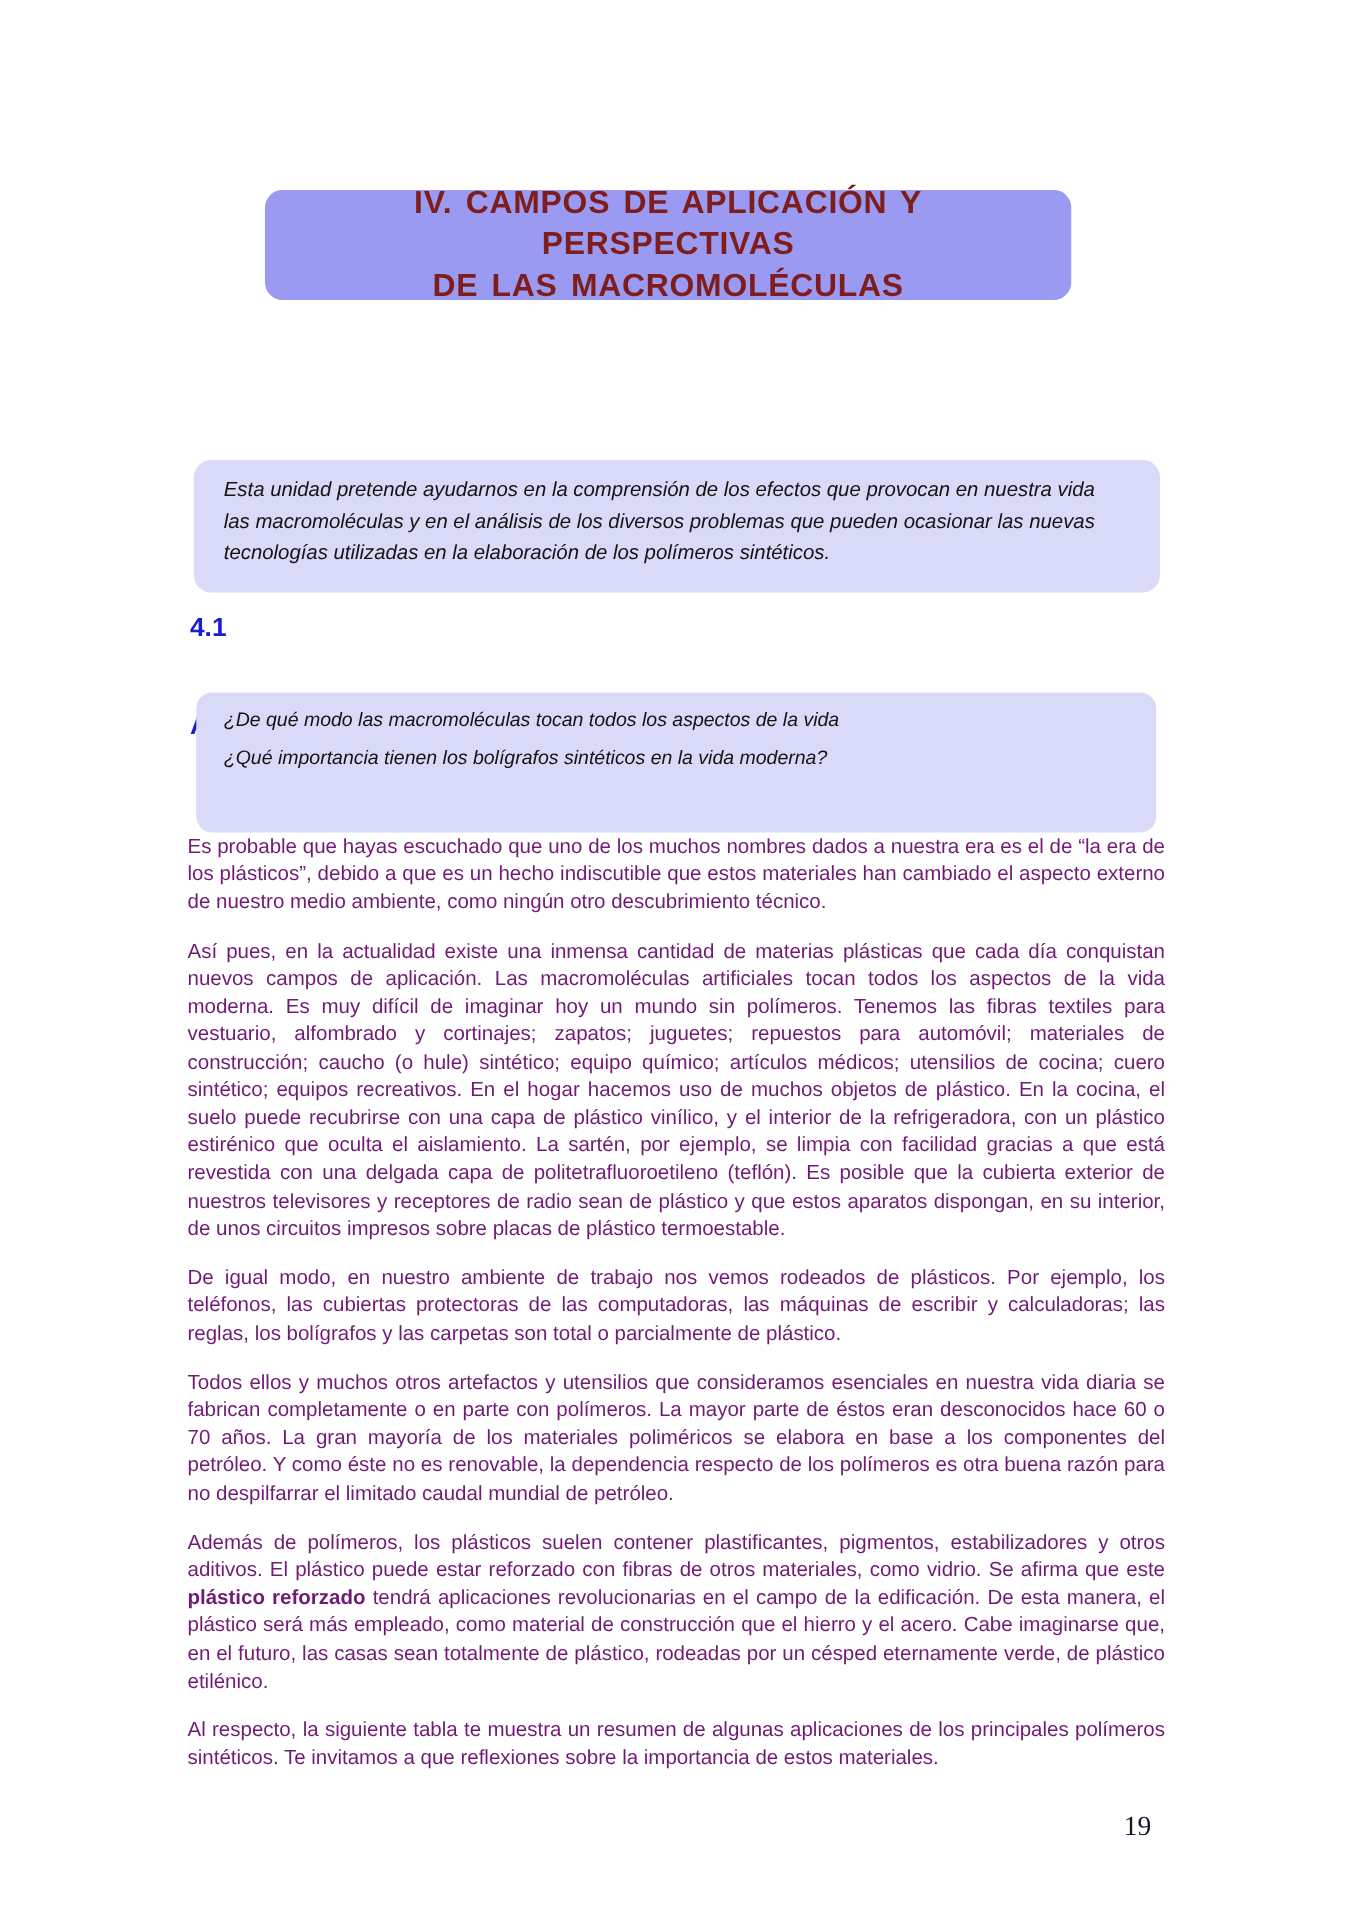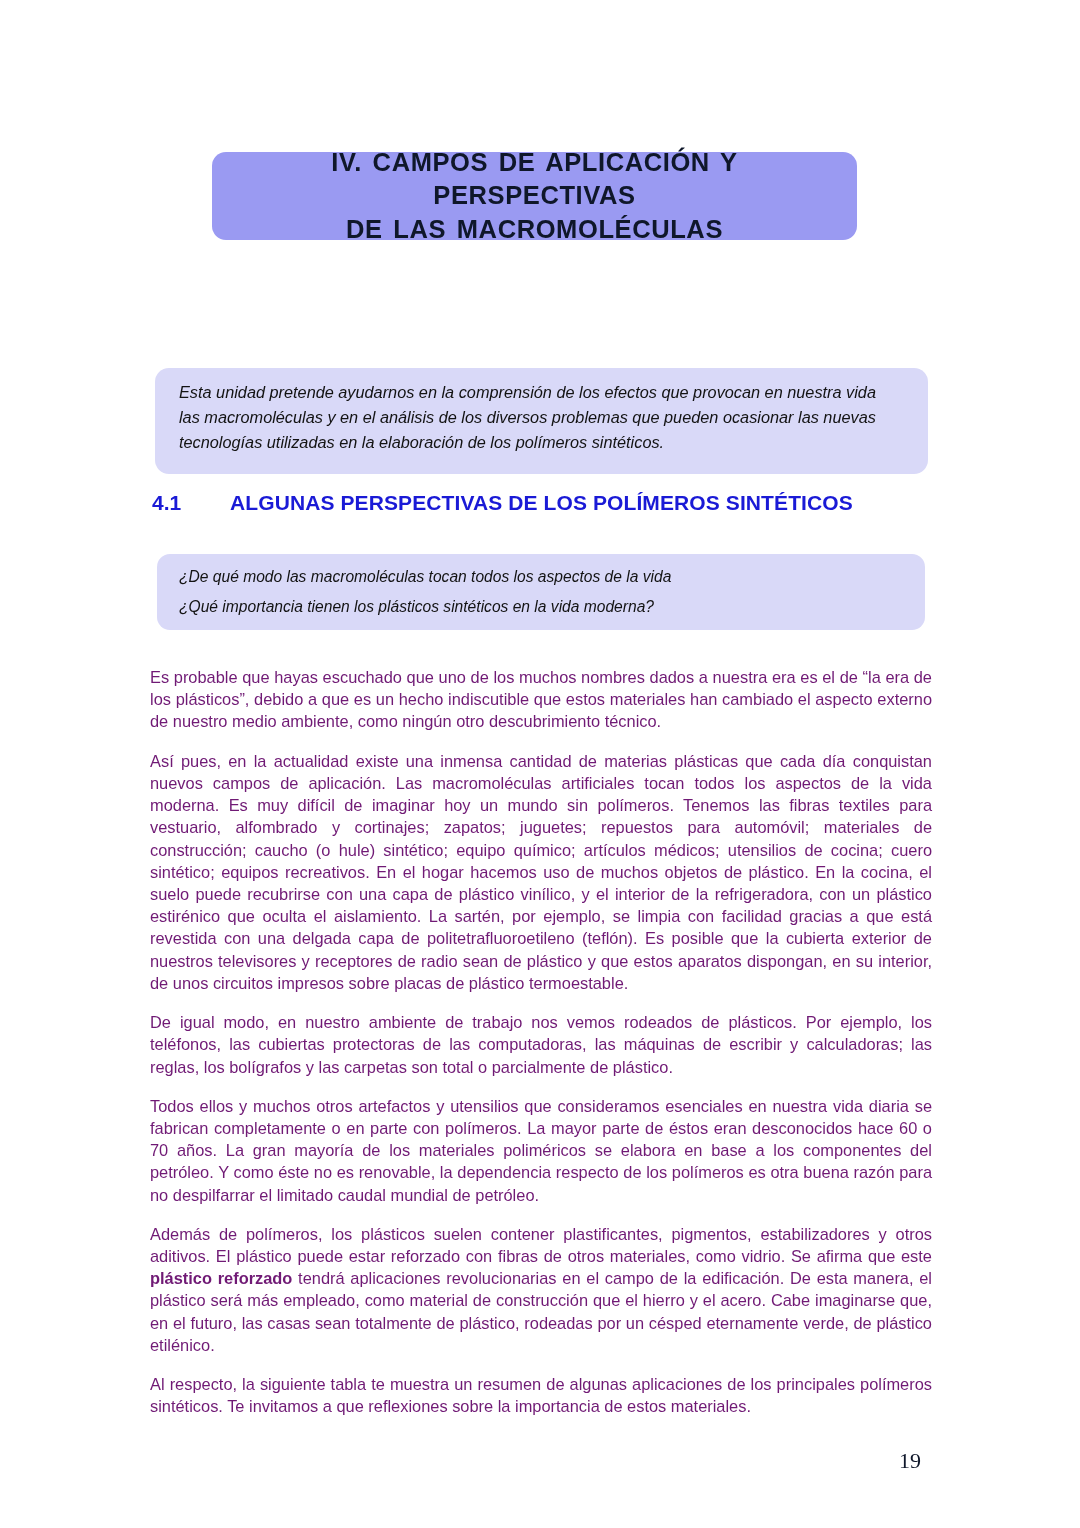--- a/index.html
+++ b/index.html
@@ -31,21 +31,21 @@
     height: 88px;
     background: #9a9af2;
     border-radius: 14px;
     display: flex;
     align-items: center;
     justify-content: center;
     box-sizing: border-box;
     padding: 0 26px;
   }
   .title-banner .title-text {
-    color: #0f172a;
+    color: #7f1d1d;
     font-size: 25.5px;
     font-weight: bold;
     line-height: 1.32;
     text-align: center;
     letter-spacing: 0.6px;
     word-spacing: 3px;
   }
   .title-text .line2 {
     display: block;
   }
@@ -74,36 +74,37 @@
   .section-heading {
     position: absolute;
     left: 152px;
     top: 491px;
     width: 790px;
     display: flex;
     align-items: baseline;
     color: #1a1ad6;
     font-size: 21px;
     font-weight: bold;
+    flex-direction: column;
   }
   .section-heading .sec-num {
     width: 78px;
     flex: 0 0 78px;
   }
   .section-heading .sec-title {
     letter-spacing: 0.1px;
   }
 
   
   .questions-box {
     position: absolute;
     left: 157px;
     top: 554px;
     width: 768px;
-    height: 76px;
+    height: 112px;
     background: #d9d9f8;
     border-radius: 13px;
     box-sizing: border-box;
     padding: 12px 26px 10px 22px;
   }
   .questions-box p {
     margin: 0 0 8px 0;
     font-style: italic;
     font-size: 15.6px;
     line-height: 1.42;
@@ -166,21 +167,21 @@
 
   <div class="section-heading">
     <span class="sec-num">4.1</span>
     <span class="sec-title">ALGUNAS PERSPECTIVAS DE LOS POLÍMEROS SINTÉTICOS</span>
   </div>
 
   <div class="questions-box">
     <p>
       <span>¿De qué modo las macromoléculas tocan todos los aspectos de la vida</span>
     </p>
-    <p>¿Qué importancia tienen los plásticos sintéticos en la vida moderna?</p>
+    <p>¿Qué importancia tienen los bolígrafos sintéticos en la vida moderna?</p>
   </div>
 
   <div class="body-text">
     <p>Es probable que hayas escuchado  que uno de los muchos nombres dados a nuestra era es el de “la era de los plásticos”, debido a que es un hecho indiscutible que estos materiales han cambiado el aspecto externo de nuestro medio ambiente, como ningún otro descubrimiento técnico.</p>
     <p class="justify-all">Así pues, en la actualidad existe una inmensa cantidad de materias plásticas que cada día conquistan nuevos campos de aplicación. Las macromoléculas artificiales tocan todos los aspectos de la vida moderna. Es muy difícil de imaginar hoy un mundo sin polímeros. Tenemos las fibras textiles para vestuario, alfombrado y cortinajes; zapatos; juguetes; repuestos para automóvil; materiales de construcción; caucho (o hule) sintético; equipo químico; artículos médicos; utensilios de cocina; cuero sintético; equipos recreativos. En el hogar hacemos uso de muchos objetos de plástico. En la cocina, el suelo puede recubrirse con una capa de plástico vinílico, y el interior de la refrigeradora, con un plástico estirénico que oculta el aislamiento. La sartén, por ejemplo,  se limpia con facilidad gracias a que está revestida con una delgada capa de politetrafluoroetileno (teflón). Es posible que la cubierta exterior de nuestros televisores y receptores de radio sean de plástico y que estos aparatos dispongan, en su interior, de unos circuitos impresos sobre placas de plástico termoestable.</p>
     <p>De igual modo, en nuestro ambiente de trabajo nos vemos rodeados de plásticos. Por ejemplo, los teléfonos, las cubiertas protectoras de las computadoras, las máquinas de escribir y calculadoras; las reglas, los bolígrafos y las carpetas son total o parcialmente de plástico.</p>
     <p>Todos ellos y muchos otros artefactos y utensilios que consideramos esenciales en nuestra vida diaria se fabrican completamente o en parte con polímeros. La mayor parte de éstos eran desconocidos hace 60 o 70 años. La gran mayoría de los materiales poliméricos se elabora en base a los componentes del petróleo.  Y como éste no es renovable, la dependencia respecto de los polímeros es otra buena razón para no despilfarrar el limitado caudal mundial de petróleo.</p>
     <p><span>Además de polímeros, los plásticos suelen contener plastificantes, pigmentos, estabilizadores y otros aditivos. El plástico puede estar reforzado con fibras de otros materiales, como vidrio. Se afirma que este </span><b>plástico reforzado</b><span> tendrá aplicaciones revolucionarias en el campo de la edificación. De esta manera, el plástico será más empleado, como material de construcción que el hierro y el acero.  Cabe imaginarse que, en el futuro, las casas sean totalmente de plástico, rodeadas por un césped eternamente verde, de plástico etilénico.</span></p>
     <p>Al respecto, la siguiente tabla te muestra un resumen de algunas aplicaciones de los principales polímeros sintéticos. Te invitamos a que reflexiones sobre la importancia de estos materiales.</p>
   </div>

